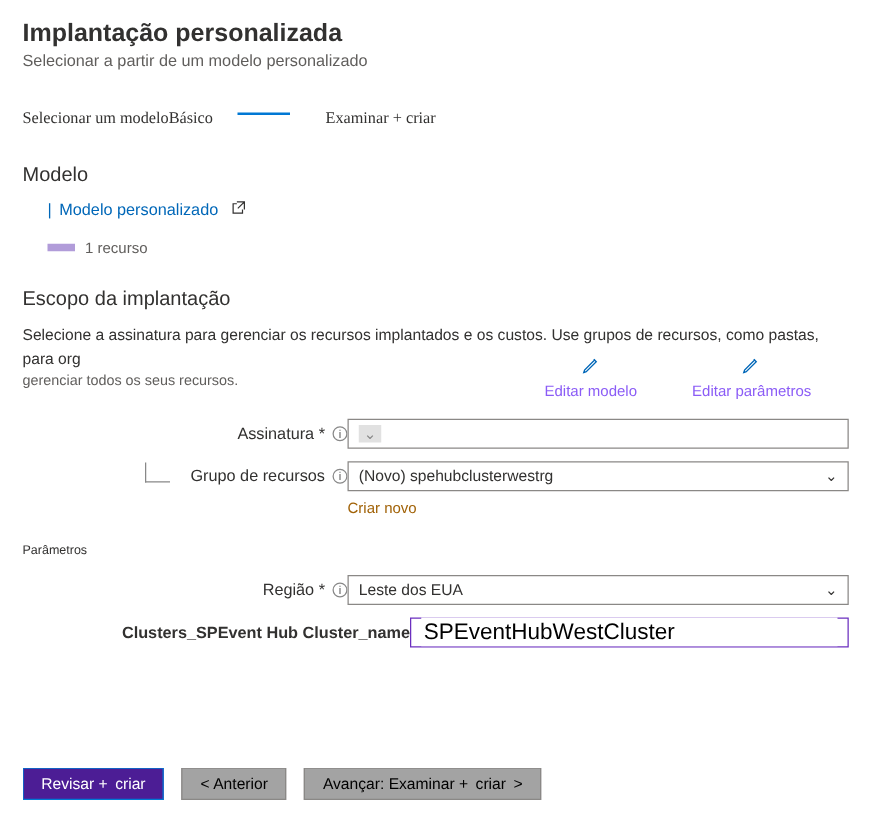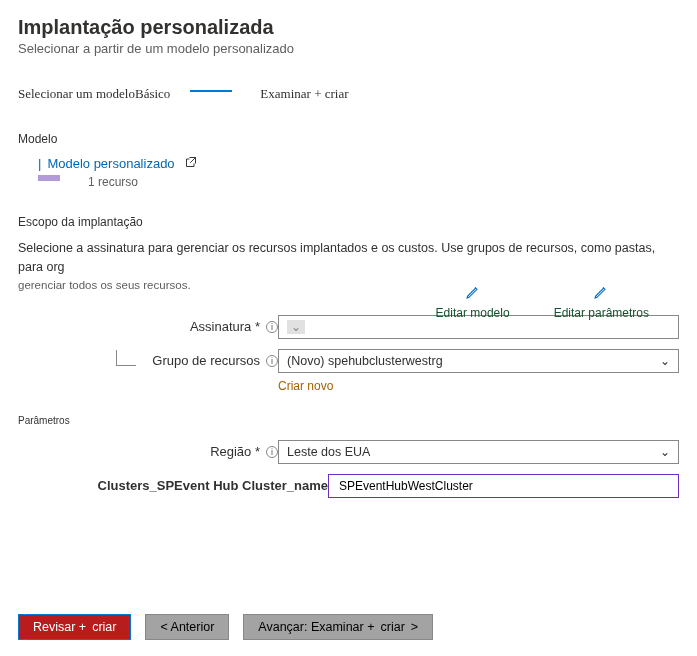--- a/index.html
+++ b/index.html
@@ -15,60 +15,60 @@
   .page-title { font-size: 20px; font-weight: 600; margin: 0 0 2px 0; }
   .page-sub   { font-size: 13px; color: #605e5c; margin: 0 0 26px 0; }
 
   .tabs { display: flex; gap: 0; border-bottom: 0; margin-bottom: 24px; }
   .tab  { padding: 4px 8px 6px 0; font-size: 13px; color: #323130; cursor: pointer; }
   .tab.active .underline { display: block; }
   .tab .underline { display: none; height: 2px; background:#0078d4; margin-top:4px; width:40px; margin-left:auto; }
   .tab-wrap { display:flex; align-items:baseline;font-family:Liberation Serif, serif; }
   .tab.gap { margin-right: 20px; }
 
-  .section-header { font-size: 12px; margin: 0 0 10px 0; }
+  .section-header { font-size: 16px; margin: 0 0 10px 0; }
 
   .template-card { margin-bottom: 26px; }
   .tpl-row1 { display:flex; align-items:center; gap:10px; margin-left:20px;}
   .tpl-link { color:#0067b8; font-size:13px; display:flex; align-items:center; gap:6px;}
   .tpl-bar  { width:22px; height:6px; background:#b19cd9; display:inline-block; margin-right:8px;}
-  .tpl-row2 { display:flex; align-items:flex-start; margin-top:4px; margin-left:20px;gap:20px;}
+  .tpl-row2 { display:flex; align-items:center; margin-top:16px; margin-left:20px;}
   .tpl-sub  { color:#605e5c; font-size:12px; }
   .open-icon svg { width:12px; height:12px; }
 
   .edit-links { position:absolute; right:30px; top:152px; display:flex; gap:44px; }
-  .edit-link  { display:flex; flex-direction:column; align-items:center; color:#14532d; font-size:12px; cursor:pointer;}
+  .edit-link  { display:flex; flex-direction:column; align-items:center; color:#8b5cf6; font-size:12px; cursor:pointer;}
   .edit-link svg { width:16px; height:16px; stroke:#0067b8; fill:none; margin-bottom:6px;}
 
   .scope-desc { font-size:12.5px; color:#323130; line-height:1.5; margin-bottom:2px;}
   .scope-desc2{ font-size:11.5px; color:#605e5c; margin-bottom:24px;}
 
   .form-row { display:flex; align-items:center; margin-bottom:10px; }
   .form-label { width:260px; font-size:13px; display:flex; align-items:center; gap:6px;justify-content:flex-end;}
   .req::after { content:" *"; color:#323130; }
   .info-icon { width:12px; height:12px; border:1px solid #888; border-radius:50%; font-size:9px; line-height:11px; text-align:center; color:#555; display:inline-block;}
   .indent-line { border-left:1px solid #888; border-bottom:1px solid #888; width:20px; height:16px; margin: -6px 10px 0 8px;}
 
   .select-box, .input-box {
     flex:1; border:1px solid #8a8886; height:24px; font-size:12.5px;
     padding: 0 8px; display:flex; align-items:center; justify-content:space-between;
     background:#fff; cursor:pointer;
   }
   .select-box .chev { font-size:12px; color:#323130;}
   .select-box.readonly span:first-child { background:#e1e1e1; color:#888; padding:0 4px;}
   .input-box { border-color:#6b2fbf; }
-  .input-box input { border:none; outline:none; width:100%; font-size:12px; font-family:inherit;}
+  .input-box input { border:none; outline:none; width:100%; font-size:18px; font-family:inherit;}
 
   .create-new { color:#a16207; font-size:12px; margin-left:260px; margin-top:-4px; margin-bottom:22px; cursor:pointer;}
 
   .params-header { font-size:10px; margin: 6px 0 14px 0;}
 
   .footer { position:fixed; bottom:16px; left:18px; display:flex; gap:14px; align-items:center;}
   .btn { height:26px; padding:0 14px; font-size:12.5px; border:1px solid #8a8886; background:#a3a3a3; cursor:pointer; display:flex; align-items:center; gap:6px;}
-  .btn.primary { background:#b91c1c; border-color:#0078d4; color:#fff; }
+  .btn.primary { background:#4c1d95; border-color:#0078d4; color:#fff; }
   .bold-label { font-weight:600; }
 </style>
 </head>
 <body>
 
 <h1 class="page-title">Implantação personalizada</h1>
 <p class="page-sub">Selecionar a partir de um modelo personalizado</p>
 
 <div class="tabs">
   <div class="tab gap">

